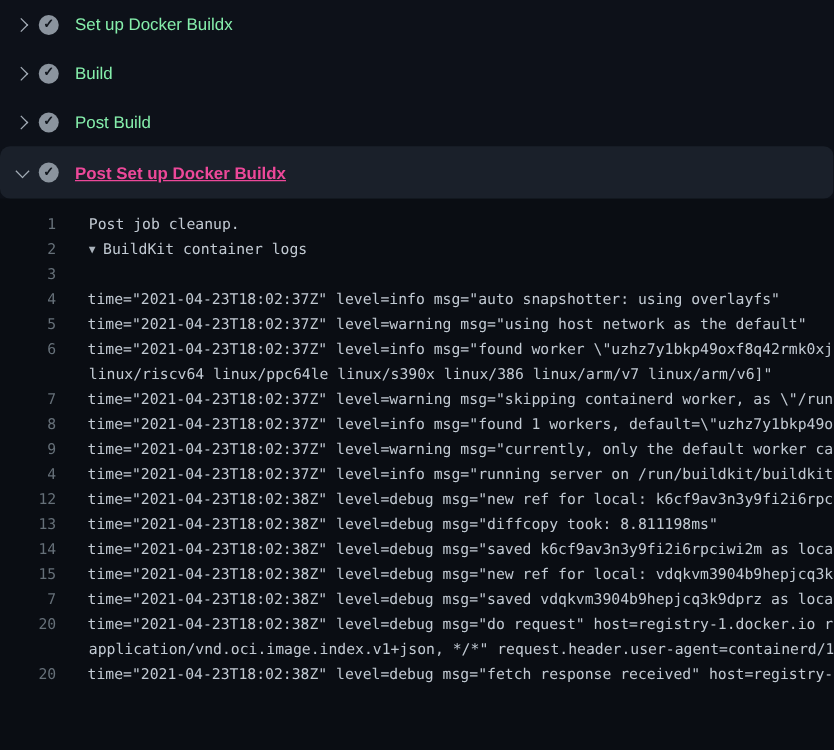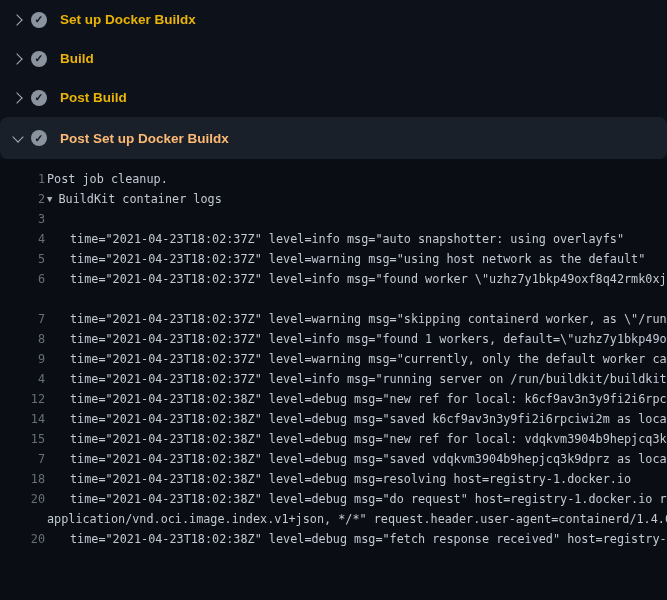--- a/index.html
+++ b/index.html
@@ -19,33 +19,33 @@
   .chev-box { width:24px; height:24px; margin-left:6px; display:flex; align-items:center; justify-content:center; flex:none; }
   .chev { display:inline-block; width:7px; height:7px;
     border-right:1.6px solid #a4adb7; border-bottom:1.6px solid #a4adb7; }
   .chev.right { transform:rotate(-45deg); margin-left:-3px; }
   .chev.down  { transform:rotate(45deg); margin-top:-3px; }
   .check-circle {
     width:16px; height:16px; border-radius:50%; background:#8b949e; flex:none;
     margin-left:1px; display:flex; align-items:center; justify-content:center;
     color:#11161d; font-size:10.5px; font-weight:bold; line-height:1;
   }
-  .step-label { margin-left:13px; font-size:13.5px; color:#eab308;font-weight:bold; }
-  .step-row.expanded .step-label { color:#fdba74; font-weight:600; }
+  .step-label { margin-left:13px; font-size:13.5px; color:#86efac; }
+  .step-row.expanded .step-label { color:#ec4899; font-weight:600;text-decoration:underline; }
   
   .log {
     position:absolute; top:159px; left:0; width:667px; height:441px;
     background:#0a0d13; padding-top:10px; box-sizing:border-box;
     font-family:"DejaVu Sans Mono", monospace; font-size:11.8px;
   }
   .row { height:20px; line-height:20px; display:flex; white-space:pre; }
   .ln { width:45px; flex:none; text-align:right; color:#667079; text-decoration:none;
         font-family:"DejaVu Sans Mono", monospace; }
   .lt { flex:none; color:#c2cad3; white-space:pre; }
-  .lt.i0 { margin-left:2px; }
+  .lt.i0 { margin-left:26px; }
   .lt.i1 { margin-left:25px; }
   .lt.cmd { color:#2e6fd8; font-weight:bold; }
   .tri { font-size:9px; color:#aab2bb; display:inline-block; margin-right:6px;
          vertical-align:1px; }
 </style>
 </head>
 <body>
 
 <div class="screen">
 
@@ -111,20 +111,21 @@
       <span class="lt i1">time="2021-04-23T18:02:37Z" level=warning msg="using host network as the default"</span>
     </div>
 
     <div class="row">
       <a class="ln">6</a>
       <span class="lt i1">time="2021-04-23T18:02:37Z" level=info msg="found worker \"uzhz7y1bkp49oxf8q42rmk0xjd\", labels=map[org.mobyproject.buildkit.worker.executor:oci], platforms=[linux/amd64 linux/arm64</span>
     </div>
 
     <div class="row">
       <a class="ln"></a>
+      <span class="lt i0">linux/riscv64 linux/ppc64le linux/s390x linux/386 linux/arm/v7 linux/arm/v6]"</span>
     </div>
 
     <div class="row">
       <a class="ln">7</a>
       <span class="lt i1">time="2021-04-23T18:02:37Z" level=warning msg="skipping containerd worker, as \"/run/containerd/containerd.sock\" does not exist"</span>
     </div>
 
     <div class="row">
       <a class="ln">8</a>
       <span class="lt i1">time="2021-04-23T18:02:37Z" level=info msg="found 1 workers, default=\"uzhz7y1bkp49oxf8q42rmk0xjd\""</span>
@@ -139,41 +140,41 @@
       <a class="ln">4</a>
       <span class="lt i1">time="2021-04-23T18:02:37Z" level=info msg="running server on /run/buildkit/buildkitd.sock"</span>
     </div>
 
 
     <div class="row">
       <a class="ln">12</a>
       <span class="lt i1">time="2021-04-23T18:02:38Z" level=debug msg="new ref for local: k6cf9av3n3y9fi2i6rpciwi2m"</span>
     </div>
 
+    <div class="row">
+      <a class="ln">13</a>
+      <span class="lt i1">time="2021-04-23T18:02:38Z" level=debug msg="diffcopy took: 8.811198ms"</span>
+    </div>
 
     <div class="row">
       <a class="ln">14</a>
       <span class="lt i1">time="2021-04-23T18:02:38Z" level=debug msg="saved k6cf9av3n3y9fi2i6rpciwi2m as local:clientsession"</span>
     </div>
 
     <div class="row">
       <a class="ln">15</a>
       <span class="lt i1">time="2021-04-23T18:02:38Z" level=debug msg="new ref for local: vdqkvm3904b9hepjcq3k9dprz"</span>
     </div>
 
 
     <div class="row">
       <a class="ln">7</a>
       <span class="lt i1">time="2021-04-23T18:02:38Z" level=debug msg="saved vdqkvm3904b9hepjcq3k9dprz as local:clientsession"</span>
     </div>
 
-    <div class="row">
-      <a class="ln">18</a>
-      <span class="lt i1">time="2021-04-23T18:02:38Z" level=debug msg=resolving host=registry-1.docker.io</span>
-    </div>
 
     <div class="row">
       <a class="ln">20</a>
       <span class="lt i1">time="2021-04-23T18:02:38Z" level=debug msg="do request" host=registry-1.docker.io request.header.accept="application/vnd.docker.distribution.manifest.v2+json,</span>
     </div>
 
     <div class="row">
       <a class="ln"></a>
       <span class="lt i0">application/vnd.oci.image.index.v1+json, */*" request.header.user-agent=containerd/1.4.0+unknown request.method=HEAD</span>
     </div>

